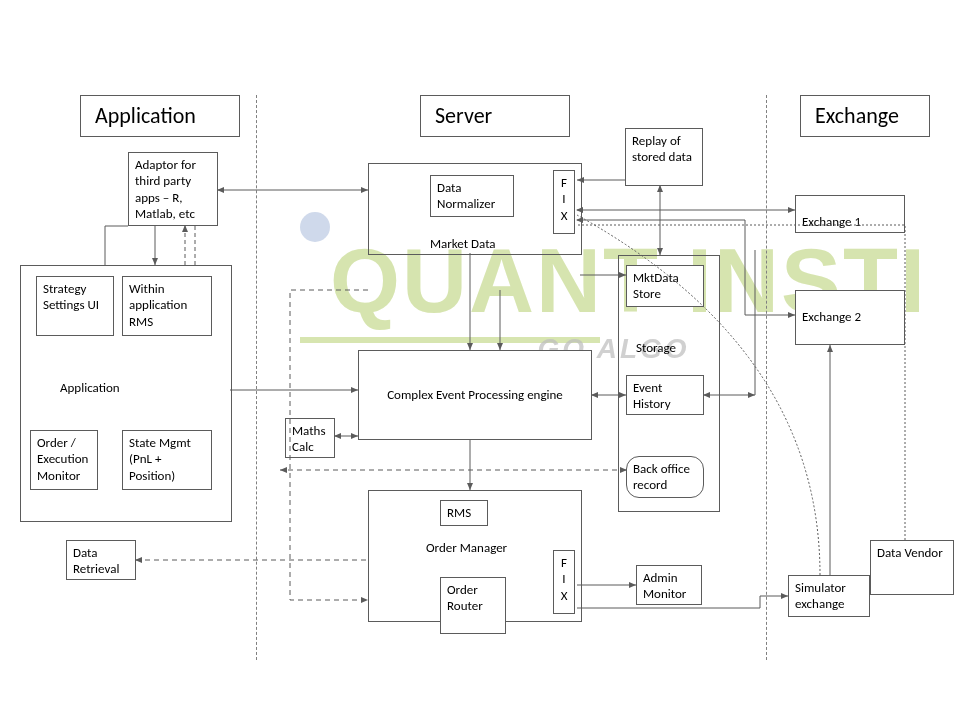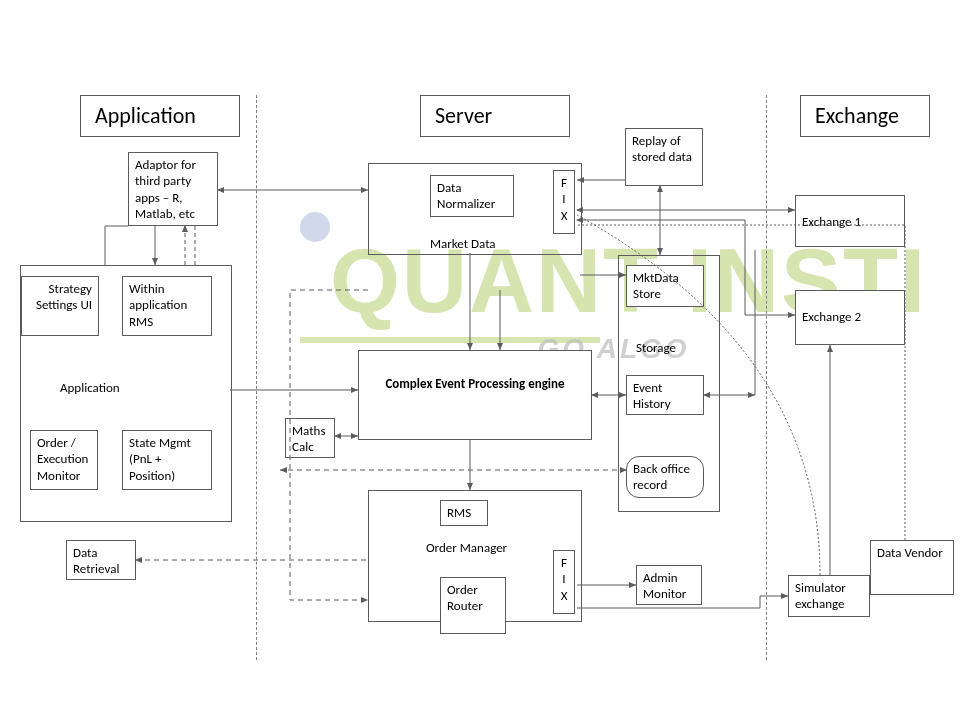--- a/index.html
+++ b/index.html
@@ -84,21 +84,21 @@
 <div class="vdash" style="left:256px"></div>
 <div class="vdash" style="left:766px"></div>
 
 <div class="box heading-box" style="left:80px; top:95px; width:160px;">Application</div>
 <div class="box heading-box" style="left:420px; top:95px; width:150px;">Server</div>
 <div class="box heading-box" style="left:800px; top:95px; width:130px;">Exchange</div>
 
 <div class="box" style="left:128px; top:152px; width:90px; height:74px;">Adaptor for third party apps – R, Matlab, etc</div>
 
 <div class="region" style="left:20px; top:265px; width:210px; height:255px;"></div>
-<div class="box" style="left:21px; top:276px; width:78px; height:60px;text-align:right;">Strategy Settings UI</div>
+<div class="box" style="left:36px; top:276px; width:78px; height:60px;">Strategy Settings UI</div>
 <div class="box" style="left:122px; top:276px; width:90px; height:60px;">Within application RMS</div>
 <div class="label-plain" style="left:60px; top:380px;">Application</div>
 <div class="box" style="left:30px; top:430px; width:68px; height:60px;">Order / Execution Monitor</div>
 <div class="box" style="left:122px; top:430px; width:90px; height:60px;">State Mgmt (PnL + Position)</div>
 
 <div class="box" style="left:66px; top:540px; width:70px; height:40px;">Data Retrieval</div>
 
 <div class="region" style="left:368px; top:163px; width:212px; height:90px;"></div>
 <div class="box" style="left:430px; top:175px; width:84px; height:42px;">Data Normalizer</div>
 <div class="box" style="left:553px; top:170px; width:22px; height:64px; white-space:pre; text-align:center;">F
@@ -107,34 +107,34 @@
 <div class="label-plain" style="left:430px; top:236px;">Market Data</div>
 
 <div class="box" style="left:625px; top:128px; width:78px; height:58px;">Replay of stored data</div>
 
 <div class="region" style="left:618px; top:255px; width:100px; height:255px;"></div>
 <div class="box" style="left:626px; top:265px; width:78px; height:42px;">MktData Store</div>
 <div class="label-plain" style="left:636px; top:340px;">Storage</div>
 <div class="box" style="left:626px; top:375px; width:78px; height:40px;">Event History</div>
 <div class="box" style="left:626px; top:456px; width:78px; height:42px;border-radius:13px;">Back office record</div>
 
-<div class="box" style="left:358px; top:350px; width:234px; height:90px; padding-top:25px; text-align:center;font-weight:bold;">Complex Event Processing engine</div>
+<div class="box" style="left:358px; top:350px; width:234px; height:90px; padding-top:36px; text-align:center;">Complex Event Processing engine</div>
 <div class="box" style="left:285px; top:418px; width:50px; height:40px;">Maths Calc</div>
 
 <div class="region" style="left:368px; top:490px; width:212px; height:130px;"></div>
 <div class="box" style="left:440px; top:500px; width:48px; height:26px;">RMS</div>
 <div class="label-plain" style="left:426px; top:540px;">Order Manager</div>
 <div class="box" style="left:440px; top:577px; width:66px; height:57px;">Order Router</div>
 <div class="box" style="left:553px; top:550px; width:22px; height:64px; white-space:pre; text-align:center;">F
 I
 X</div>
 
 <div class="box" style="left:636px; top:565px; width:66px; height:40px;">Admin Monitor</div>
 
-<div class="box" style="left:795px; top:195px; width:110px; height:52px; padding-top:18px;">Exchange 1</div>
+<div class="box" style="left:795px; top:195px; width:110px; height:38px; padding-top:18px;">Exchange 1</div>
 <div class="box" style="left:795px; top:290px; width:110px; height:55px; padding-top:18px;">Exchange 2</div>
 <div class="box" style="left:788px; top:575px; width:82px; height:42px;">Simulator exchange</div>
 <div class="box" style="left:870px; top:540px; width:84px; height:55px; padding-top:4px;">Data Vendor</div>
 
 <svg width="960" height="720">
   <defs>
     <marker id="arr" markerWidth="8" markerHeight="8" refX="7" refY="3" orient="auto">
       <path d="M0,0 L7,3 L0,6 z" fill="#5b5b5b"></path>
     </marker>
     <marker id="arrS" markerWidth="8" markerHeight="8" refX="1" refY="3" orient="auto">

